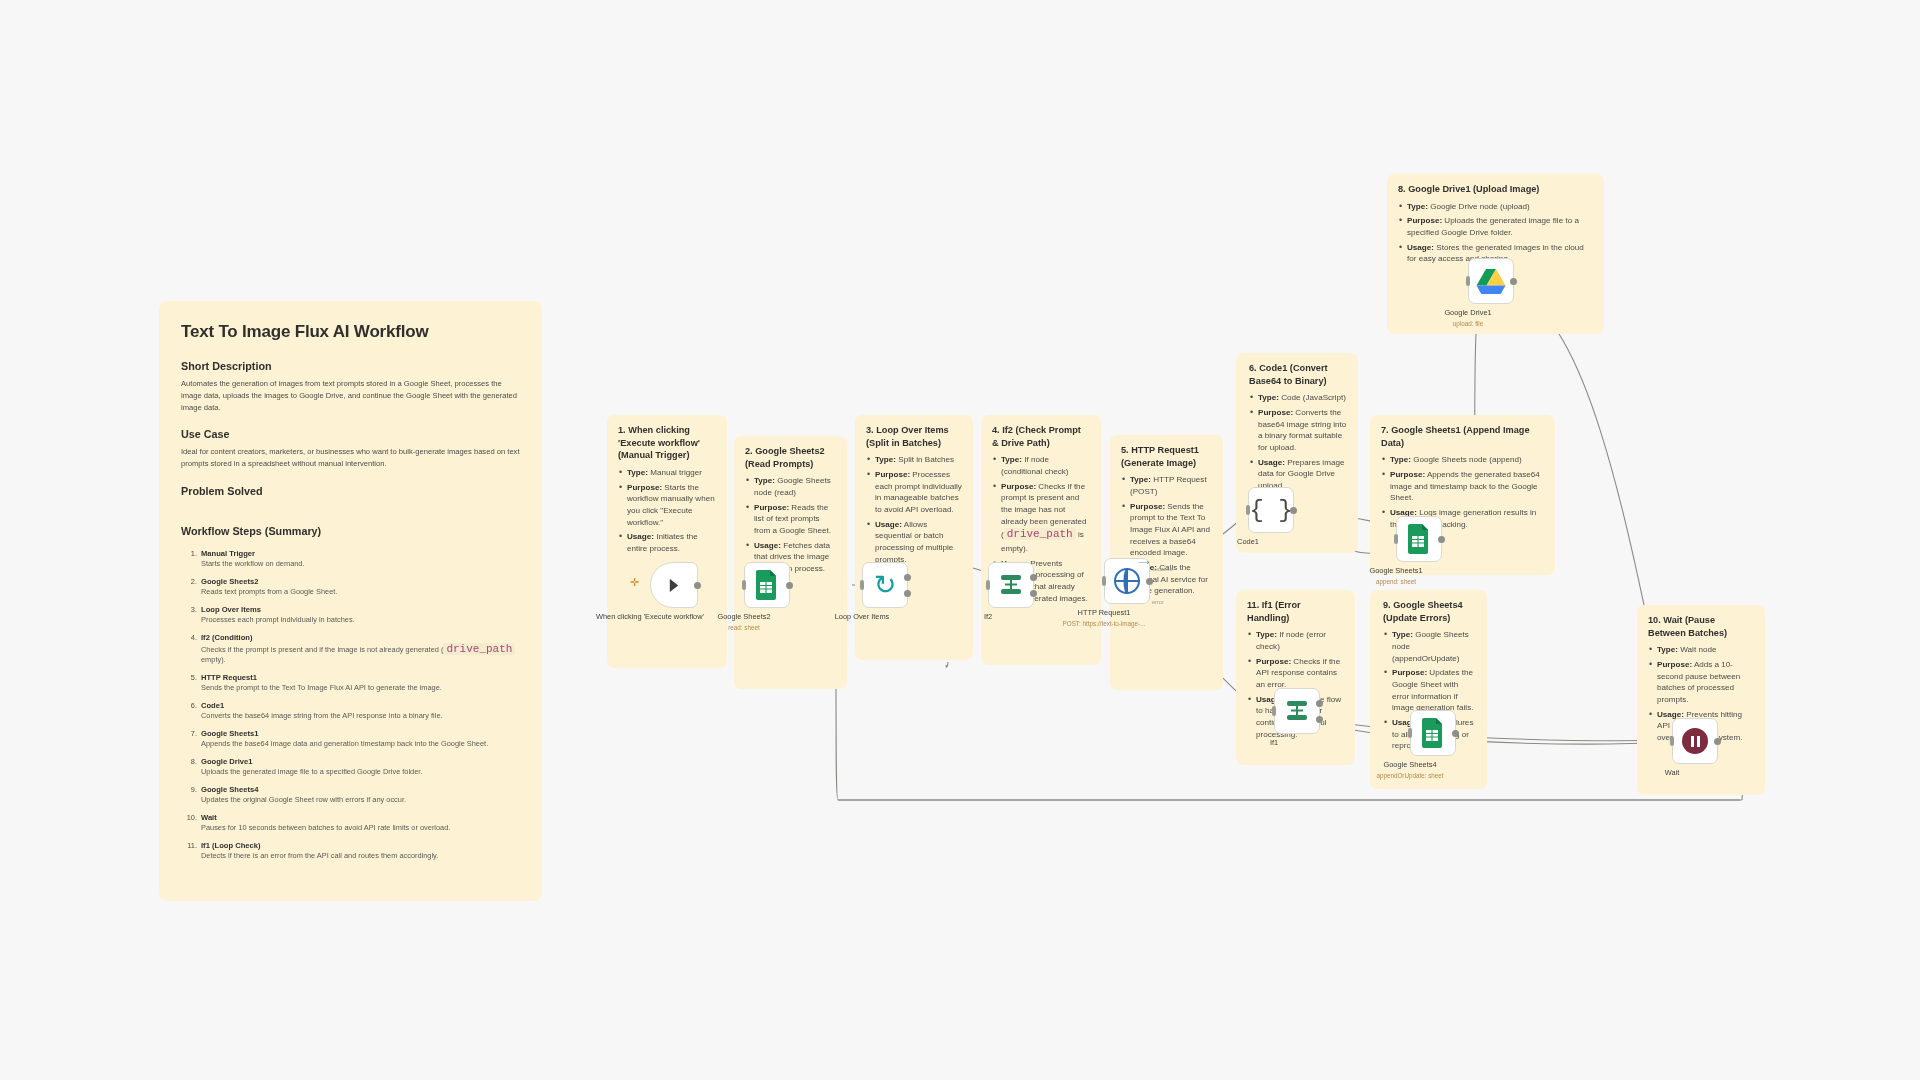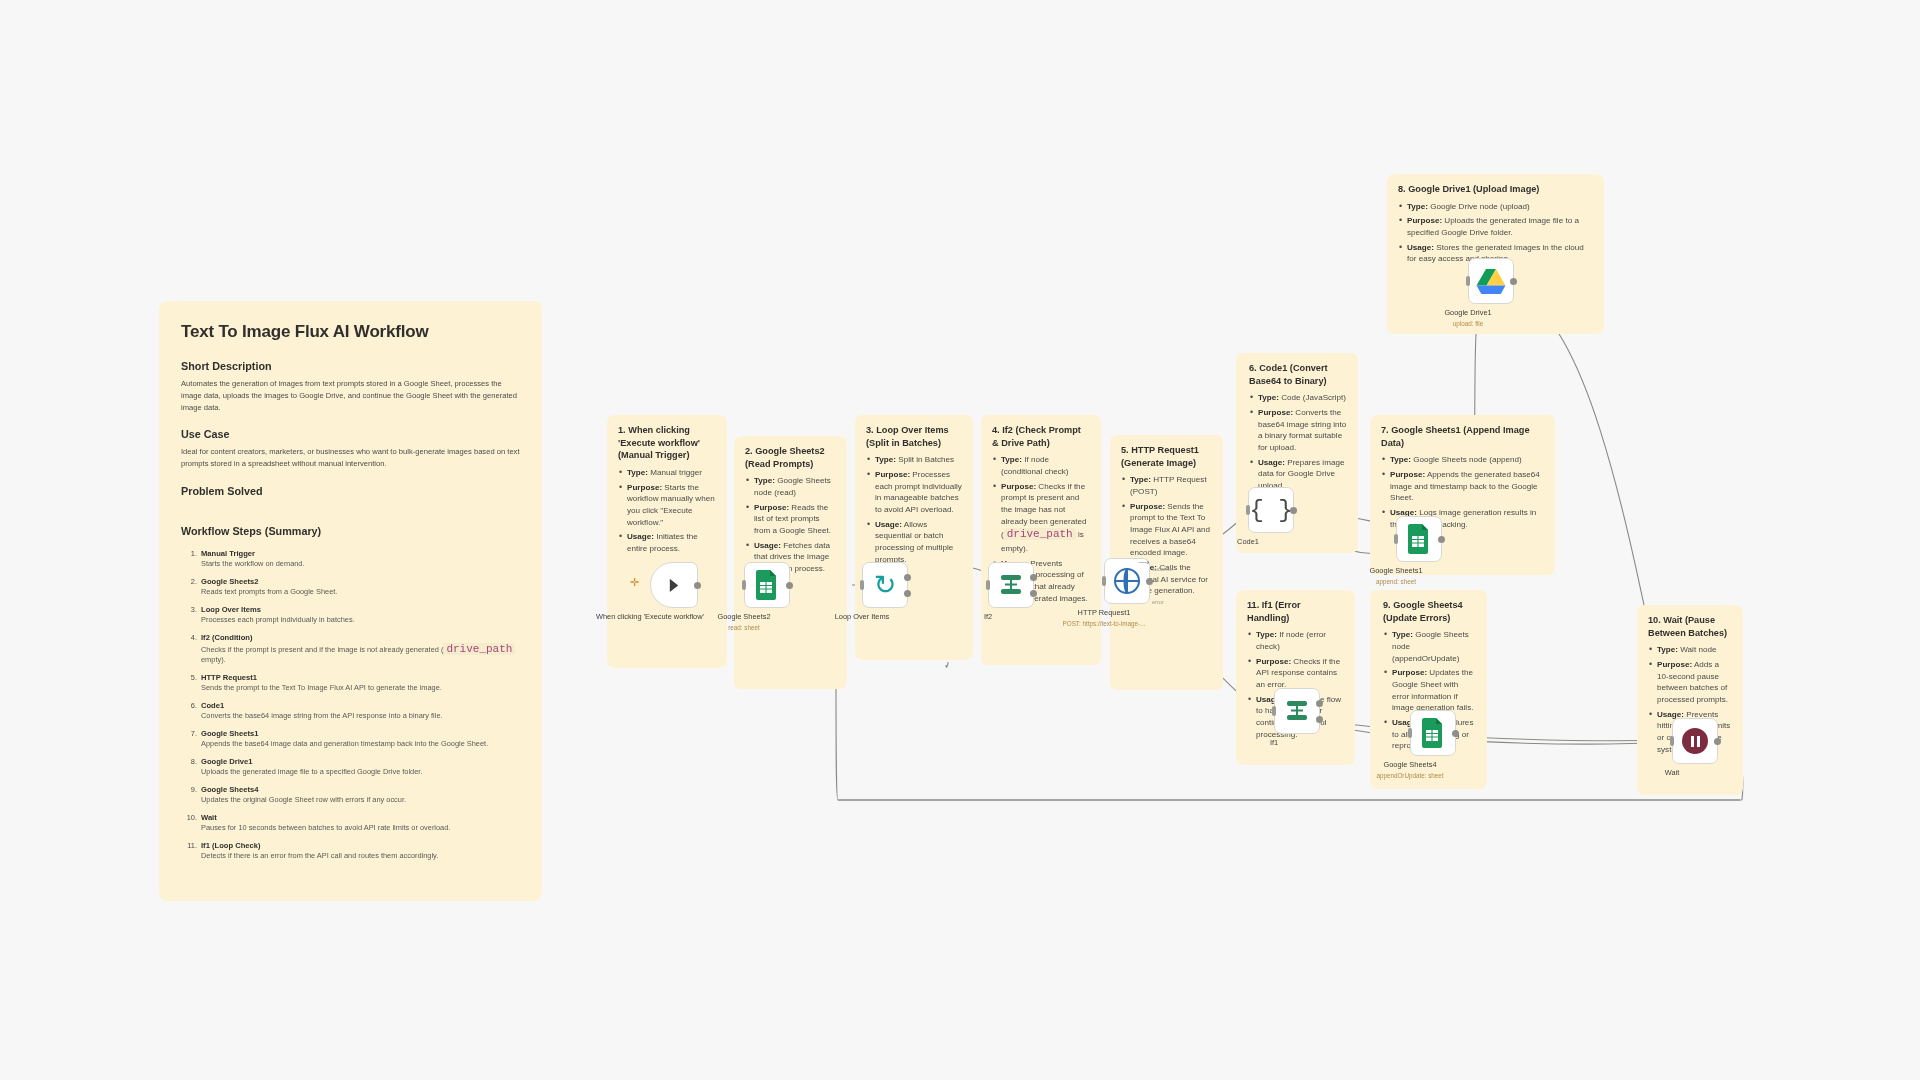--- a/index.html
+++ b/index.html
@@ -258,21 +258,21 @@
       </ul>
     </div>
   <div class="sticky" id="note-9" style="left:1370px; top:590px; width:117px; height:199px;padding-left:13px;">
       <div class="s-title">9. Google Sheets4 (Update Errors)</div>
       <ul>
         <li><b>Type:</b> Google Sheets node (appendOrUpdate)</li>
         <li><b>Purpose:</b> Updates the Google Sheet with error information if image generation fails.</li>
         <li><b>Usage:</b> Tracks failures to allow debugging or reprocessing.</li>
       </ul>
     </div>
-  <div class="sticky" id="note-10" style="left:1637px; top:605px; width:106px; height:190px;">
+  <div class="sticky" id="note-10" style="left:1637px; top:605px; width:128px; height:190px;">
       <div class="s-title">10. Wait (Pause Between Batches)</div>
       <ul>
         <li><b>Type:</b> Wait node</li>
         <li><b>Purpose:</b> Adds a 10-second pause between batches of processed prompts.</li>
         <li><b>Usage:</b> Prevents hitting API rate limits or overloading the system.</li>
       </ul>
     </div>
   <div class="sticky" id="note-11" style="left:1236px; top:590px; width:119px; height:175px;">
       <div class="s-title">11. If1 (Error Handling)</div>
       <ul>

